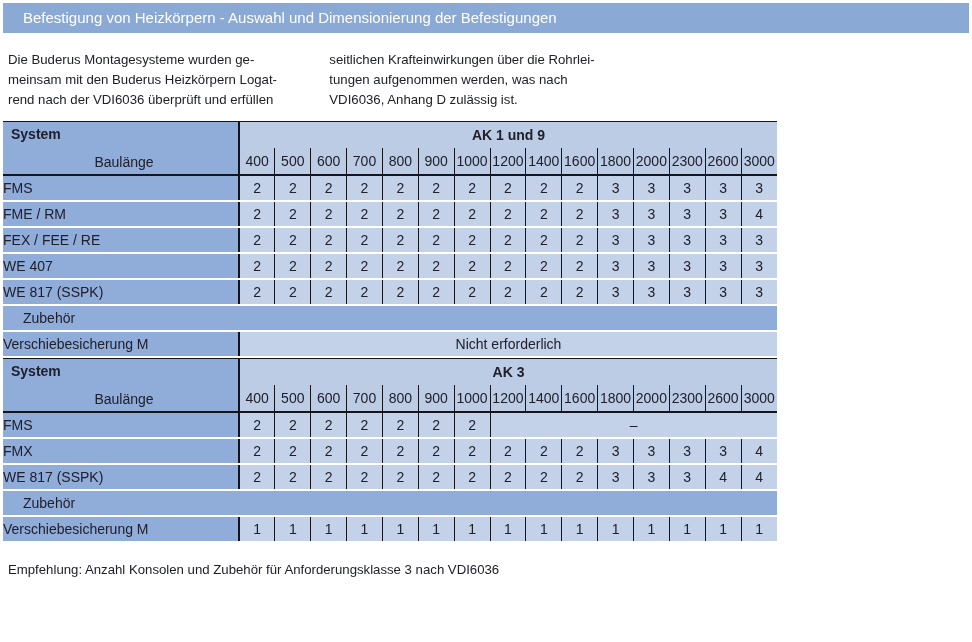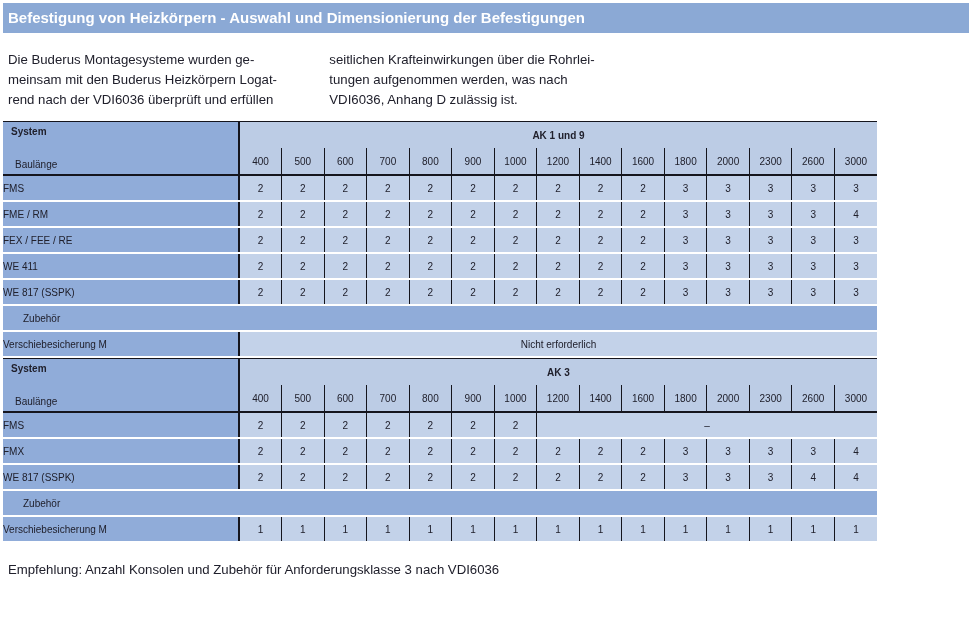--- a/index.html
+++ b/index.html
@@ -11,44 +11,44 @@
     --text:#20202c;
   }
   *{box-sizing:border-box;}
   html,body{margin:0;padding:0;background:#fff;}
   body{
     width:972px;height:642px;overflow:hidden;
     font-family:"Liberation Sans",sans-serif;color:var(--text);
   }
   .page{padding:3px 3px 0 3px;}
   .title-bar{
-    background:var(--title-bar);color:#fff;font-weight:bold;
-    font-size:15px;height:30px;line-height:30px;padding:0 5px;
+    background:var(--title-bar);color:#fff;font-weight:normal;
+    font-size:15px;height:30px;line-height:30px;padding:0 20px;
     margin-bottom:17px;
   }
   .intro{
     display:grid;grid-template-columns:1fr 1fr 1fr;gap:8px;
     font-size:13.2px;line-height:20px;padding:0 5px;margin-bottom:11px;
   }
   .intro p{margin:0;white-space:pre-line;}
   table.dim-table{
-    border-collapse:collapse;table-layout:fixed;width:874px;
+    border-collapse:collapse;table-layout:fixed;width:774px;
     border-top:1px solid var(--line-dark);
-    font-size:10px;
+    font-size:14px;
   }
   td{height:26px;padding:0;overflow:hidden;}
   td.corner{
     background:var(--medium-cell);
     border-right:2px solid var(--line-dark);
     border-bottom:2px solid var(--line-dark);
     vertical-align:top;padding:0;
   }
   .corner-inner{display:flex;flex-direction:column;justify-content:space-between;height:52px;}
   .corner-sys{font-weight:bold;padding:4px 0 0 8px;}
-  .corner-bau{text-align:left;padding:0 5px 4px 12px;}
+  .corner-bau{text-align:center;padding:0 5px 4px 12px;}
   td.grouphdr{
     background:var(--header-light);text-align:center;font-weight:bold;
   }
   td.colhdr{
     background:var(--header-light);text-align:center;
     border-left:1px solid var(--line-dark);
     border-bottom:2px solid var(--line-dark);
   }
   td.rowlabel{
     background:var(--medium-cell);padding-left:0;
@@ -179,21 +179,21 @@
             <td class="val">2</td>
             <td class="val">2</td>
             <td class="val">2</td>
             <td class="val">3</td>
             <td class="val">3</td>
             <td class="val">3</td>
             <td class="val">3</td>
             <td class="val">3</td>
           </tr>
           <tr>
-            <td class="rowlabel">WE 411</td>
+            <td class="rowlabel">WE 407</td>
             <td class="val">2</td>
             <td class="val">2</td>
             <td class="val">2</td>
             <td class="val">2</td>
             <td class="val">2</td>
             <td class="val">2</td>
             <td class="val">2</td>
             <td class="val">2</td>
             <td class="val">2</td>
             <td class="val">2</td>

